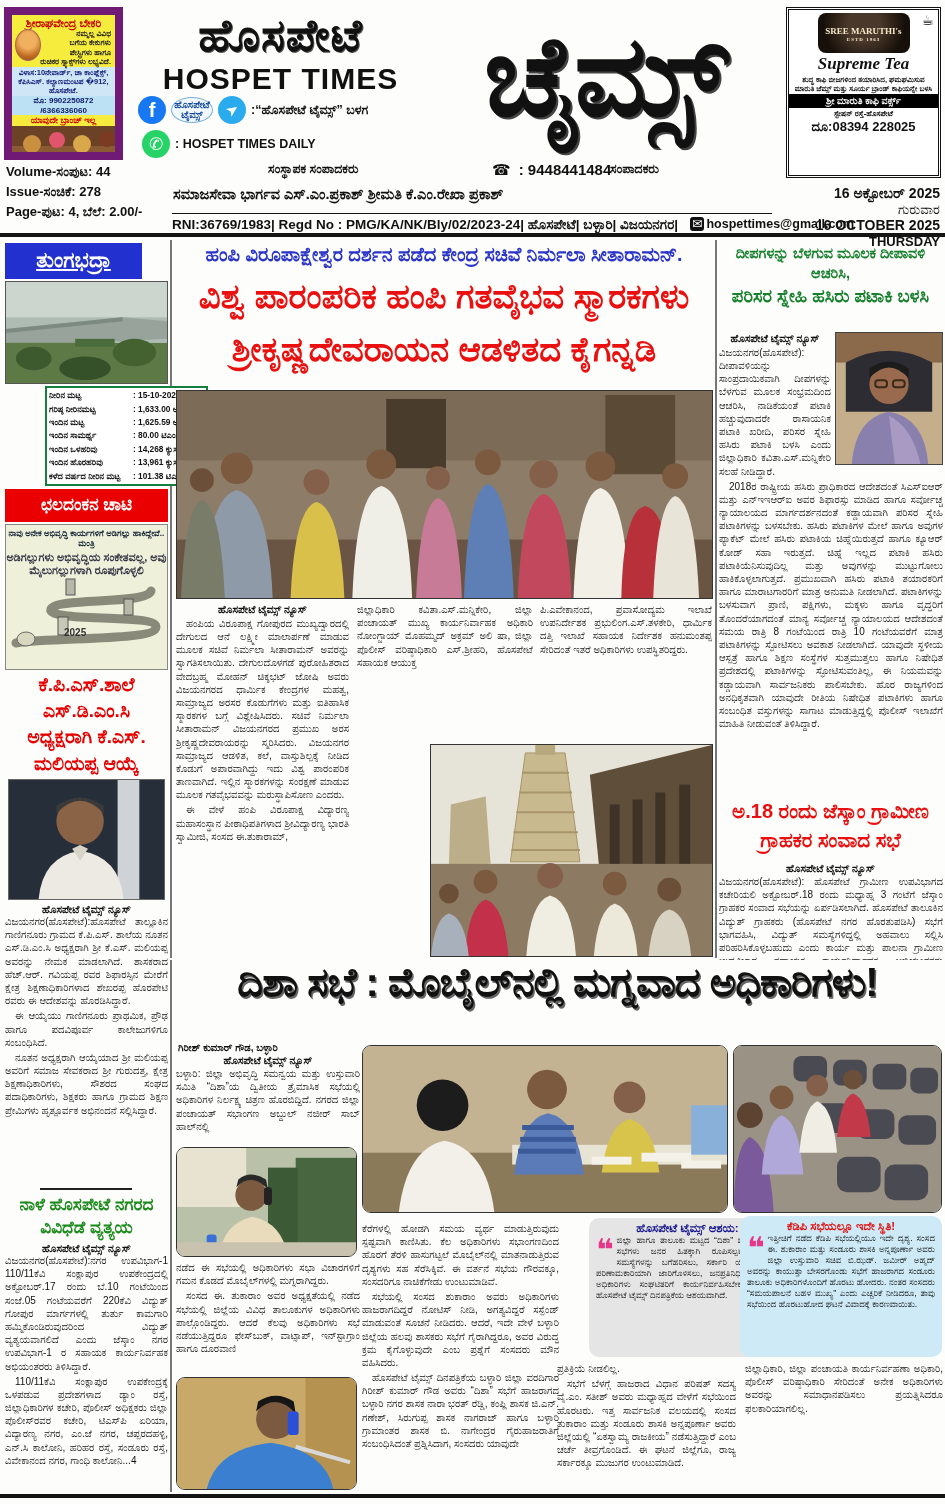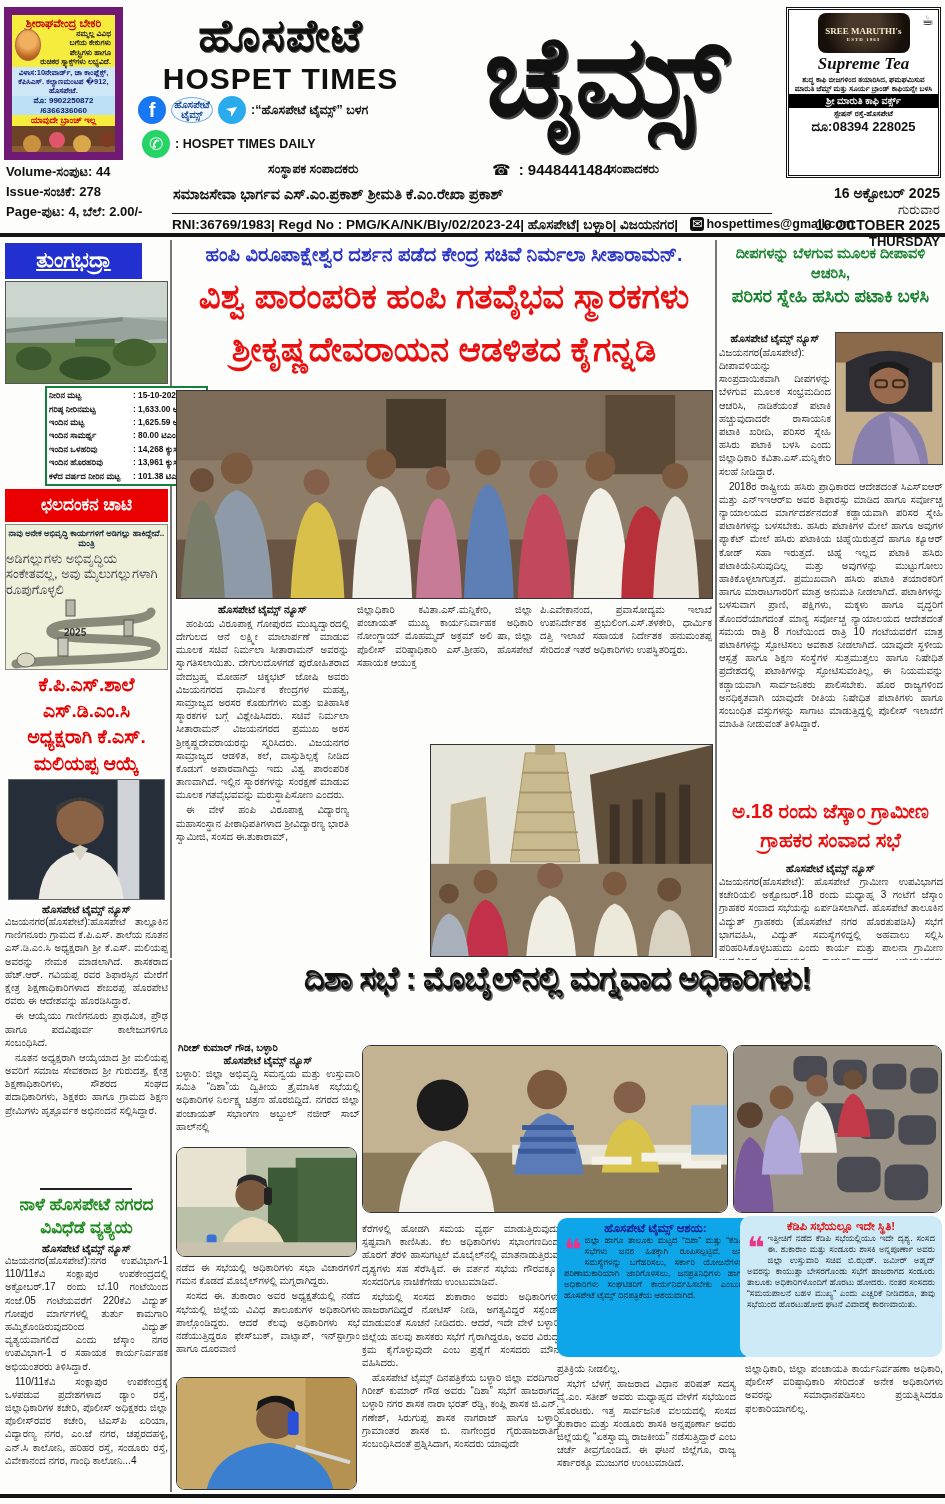--- a/index.html
+++ b/index.html
@@ -66,21 +66,21 @@
                text-align:center;line-height:34px;text-decoration:underline;}
   .banner-red{left:5px;top:489px;width:163px;height:33px;background:#ea0000;color:#fff;font-size:17px;font-weight:bold;
               text-align:center;line-height:31px;}
   #dam-photo{left:5px;top:281px;width:163px;height:103px;border:1px solid #555;}
   #water-table{left:5px;top:386px;width:163px;height:100px;border:2px solid #15803d;font-size:8.3px;font-weight:bold;
                display:flex;flex-direction:column;justify-content:space-around;padding:1px 2px;background:#fff;margin-left:40px;}
   .wrow{display:flex;white-space:nowrap;}
   .wrow .lbl{width:84px;overflow:hidden;}
   #cartoon-box{left:5px;top:524px;width:163px;height:146px;border:1px solid #888;background:#eef0da;overflow:hidden;}
   .cart-q1{font-size:8.3px;font-weight:bold;color:#123;text-align:center;line-height:1.25;padding-top:3px;}
-  .cart-q2{font-size:13px;color:#334;line-height:1.2;padding-top:2px;}
+  .cart-q2{font-size:11px;color:#334;text-align:center;line-height:1.2;padding-top:2px;font-weight:bold;}
   .cart-year{position:absolute;left:58px;top:102px;font-size:10px;font-weight:bold;color:#333;}
   #kps-headline{left:5px;top:672px;width:163px;color:#e60000;font-size:19px;font-weight:bold;text-align:center;line-height:1.38;}
   #kps-photo{left:8px;top:779px;width:157px;height:121px;border:1px solid #666;}
   #kps-byline{left:5px;top:903px;width:163px;}
   #kps-body{left:5px;top:915px;width:163px;height:268px;}
   #sb-divider{left:40px;top:1188px;width:92px;height:2px;background:#222;}
   #power-headline{left:5px;top:1194px;width:163px;color:#1c8a1c;font-size:17px;font-weight:bold;text-align:center;line-height:1.35;}
   #power-byline{left:5px;top:1242px;width:163px;}
   #power-body{left:5px;top:1254px;width:163px;height:236px;}
   
@@ -95,33 +95,33 @@
   #dc-headline{left:719px;top:243px;width:223px;text-align:center;color:#17802d;font-weight:900;}
   .dc-h1{font-size:14.5px;line-height:1.4;}
   .dc-h2{font-size:18px;line-height:1.35;}
   .dc-h3{font-size:20px;line-height:1.4;}
   #dc-article{left:719px;top:332px;width:224px;height:456px;}
   #dc-photo{float:right;width:108px;height:133px;border:1.5px solid #444;margin:0 0 3px 4px;}
   #jescom-headline{left:719px;top:797px;width:223px;color:#ea1010;font-size:20px;font-weight:900;text-align:center;line-height:1.45;}
   #jescom-byline{left:719px;top:862px;width:223px;}
   #jescom-body{left:719px;top:875px;width:224px;height:85px;}
   
-  #disha-headline{left:172px;top:960px;width:771px;font-size:32px;font-weight:900;text-align:center;letter-spacing:-1px;
+  #disha-headline{left:172px;top:960px;width:771px;font-size:40px;font-weight:900;text-align:center;letter-spacing:-1px;
                   text-shadow:1.5px 1.5px 0 #666;}
   #disha-byline1{left:178px;top:1042px;width:180px;font-size:10px;font-weight:bold;}
   #disha-byline2{left:178px;top:1054px;width:180px;}
   #disha-p1{left:176px;top:1067px;width:184px;height:78px;}
   #phone-photo-a{left:176px;top:1147px;width:181px;height:110px;border:1.5px solid #333;border-radius:9px;overflow:hidden;}
   #disha-p2{left:176px;top:1261px;width:184px;height:114px;}
   #phone-photo-b{left:176px;top:1377px;width:181px;height:113px;border:1.5px solid #333;border-radius:9px;overflow:hidden;}
   #meeting-photo-a{left:362px;top:1045px;width:366px;height:168px;border:1.5px solid #333;border-radius:9px;overflow:hidden;}
   #meeting-photo-b{left:733px;top:1045px;width:209px;height:168px;border:1.5px solid #333;border-radius:9px;overflow:hidden;}
   #disha-mid{left:362px;top:1222px;width:197px;height:270px;}
   .qbox{border-radius:10px;padding:4px 7px;overflow:hidden;}
-  #pink-box{left:557px;top:1218px;width:197px;height:139px;background:#0ea5e9;}
+  #pink-box{left:589px;top:1218px;width:197px;height:139px;background:#e5e5e5;}
   #blue-box{left:740px;top:1216px;width:202px;height:141px;background:#cdeaf6;}
   .qbox-title{font-size:11.5px;font-weight:900;text-align:center;}
   #pink-box .qbox-title{color:#15158c;}
   #blue-box .qbox-title{color:#e01010;}
   .qbox-text{font-size:8.6px;line-height:1.28;text-align:justify;}
   .qmark{float:left;color:#e8358a;font-size:30px;line-height:0.8;margin:3px 3px 0 0;font-weight:900;}
   .qmark::before{content:"❝";}
   #disha-bl{left:557px;top:1362px;width:179px;height:128px;}
   #disha-br{left:745px;top:1362px;width:198px;height:128px;}
   p.np{margin:0 0 2px 0;text-indent:10px;}

